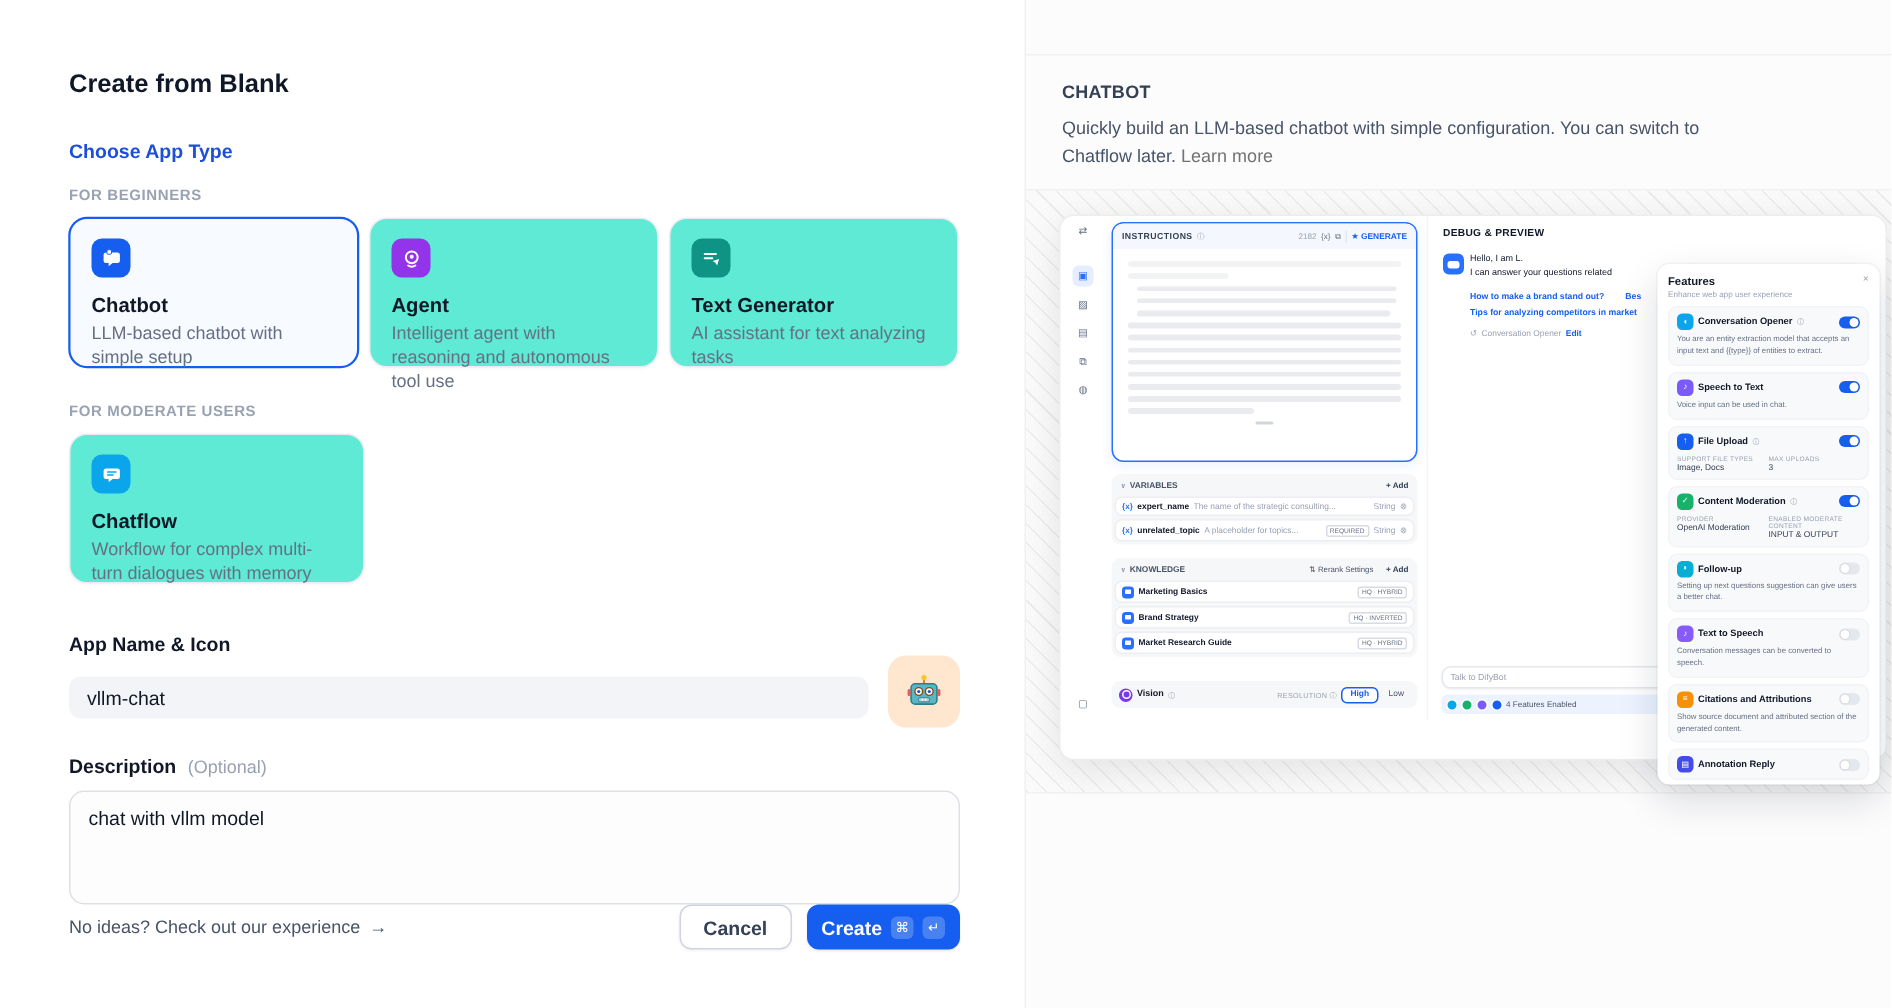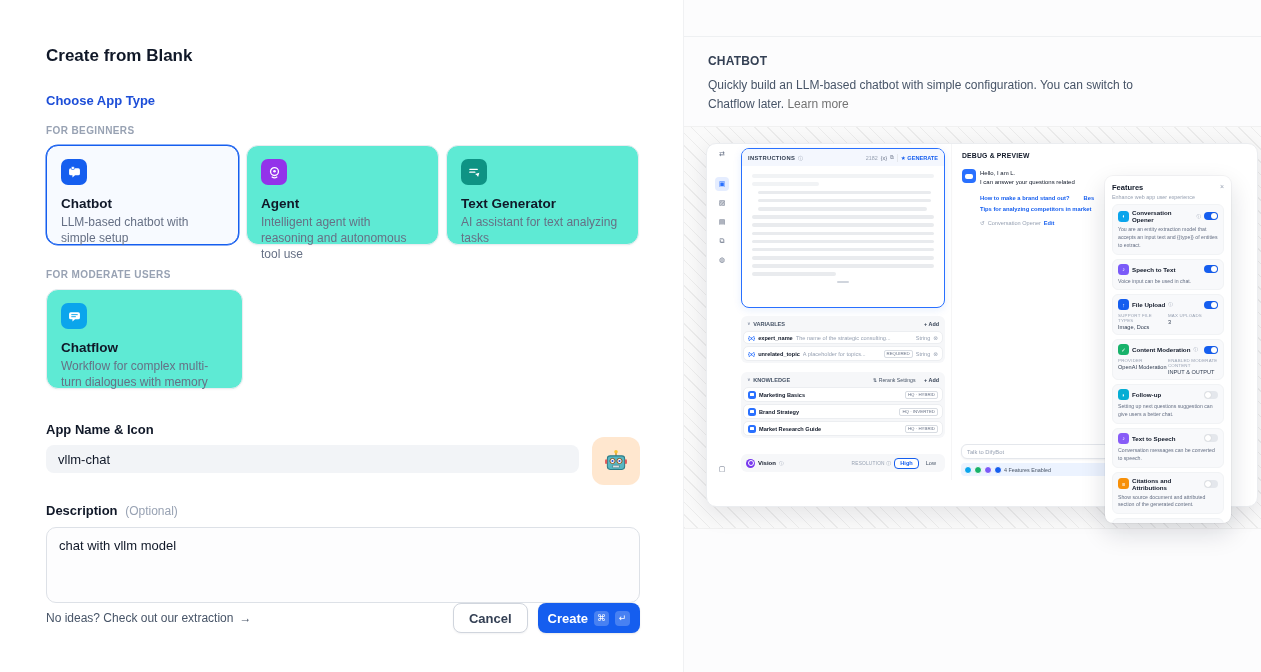--- a/index.html
+++ b/index.html
@@ -15,21 +15,21 @@
   .cards { margin-top:9px; display:flex; gap:7px; }
   .card { width:193px; height:100px; background:#5eead4; border:1px solid #eaecf0; border-radius:12px; padding:13px 14px; cursor:pointer; box-shadow:0 1px 2px rgba(16,24,40,.04); }
   .card.selected { border:1px solid #155eef; background:#f7faff; box-shadow:0 0 0 .5px #155eef; }
   .card.wide { width:197px; }
   .cicon { width:26px; height:26px; border-radius:7px; display:flex; align-items:center; justify-content:center; }
   .cicon svg { width:15px; height:15px; }
   .ctitle { margin-top:11px; font-size:13.5px; font-weight:700; color:#101828; }
   .cdesc { margin-top:4px; font-size:12px; color:#667085; line-height:1.32; }
 
   .appname-label { margin-top:33px; font-size:13px; font-weight:700; }
-  .appname-row { display:flex; align-items:flex-start; gap:12px; }
+  .appname-row { display:flex; align-items:center; gap:12px; }
   .name-col { flex:1; }
   .name-input { margin-top:8px; width:533px; height:28px; background:#f2f4f7; border:none; border-radius:8px; padding:0 12px; font-size:13px; color:#101828; font-family:inherit; outline:none; display:block; }
   .icon-tile { width:48px; height:48px; border-radius:12px; background:#ffe7cf; display:flex; align-items:center; justify-content:center; cursor:pointer; }
   .desc-label-row { margin-top:18px; font-size:13px; }
   .desc-label { font-weight:700; color:#101828; }
   .desc-optional { color:#98a2b3; font-size:12px; margin-left:4px; }
   .desc-area { margin-top:9px; width:594px; height:76px; border:1px solid #dde1e7; background:#fdfdfe; border-radius:10px; padding:9px 12px; font-size:13px; color:#101828; font-family:inherit; resize:none; outline:none; line-height:1.4; }
 
   .footer { position:absolute; left:46px; right:43px; bottom:39px; display:flex; align-items:center; }
   .templates { font-size:12px; color:#475467; display:flex; align-items:center; gap:6px; cursor:pointer; }
@@ -116,21 +116,21 @@
   .md-av::after { content:""; position:absolute; left:3px; top:4.5px; width:8px; height:5.5px; background:#fff; border-radius:2px; }
   .md-lines { font-size:6px; color:#101828; line-height:1.5; white-space:nowrap; }
   .md-links { margin-top:6px; margin-left:18px; font-size:5.8px; font-weight:700; color:#155eef; line-height:1.9; white-space:nowrap; }
   .md-links .gap { display:inline-block; width:14px; }
   .md-opener { margin-top:5px; margin-left:18px; font-size:5.6px; color:#98a2b3; display:flex; gap:3px; align-items:center; }
   .md-edit { color:#155eef; font-weight:700; }
   .md-input { position:absolute; left:254px; bottom:21px; width:150px; height:15px; background:#fff; border:1px solid #e4e7ec; border-radius:6px; font-size:5.8px; color:#98a2b3; display:flex; align-items:center; padding:0 5px; box-shadow:0 1px 2px rgba(16,24,40,.05); }
   .md-feats { position:absolute; left:254px; bottom:4px; width:150px; height:13px; background:#ecf3ff; border-radius:4px; display:flex; align-items:center; gap:2px; padding:0 3px; font-size:5.4px; color:#475467; }
   .fdot { width:8px; height:8px; border-radius:50%; border:1px solid #fff; display:flex; align-items:center; justify-content:center; color:#fff; font-size:4px; flex:none; }
 
-  .mfeatures { position:absolute; left:398px; top:32px; width:126px; height:347px; background:#fff; border-radius:8px; box-shadow:0 10px 26px rgba(16,24,40,.14),0 0 0 1px rgba(16,24,40,.04); padding:7px 7px 0; overflow:hidden; z-index:3; }
+  .mfeatures { position:absolute; left:398px; top:32px; width:148px; height:347px; background:#fff; border-radius:8px; box-shadow:0 10px 26px rgba(16,24,40,.14),0 0 0 1px rgba(16,24,40,.04); padding:7px 7px 0; overflow:hidden; z-index:3; }
   .mf-head { display:flex; align-items:flex-start; }
   .mf-title { font-size:7.5px; font-weight:700; color:#101828; }
   .mf-close { margin-left:auto; font-size:7px; color:#98a2b3; }
   .mf-sub { font-size:5.4px; color:#98a2b3; margin-top:2px; }
   .f-item { background:#f8f9fb; border:1px solid #f1f3f5; border-radius:6px; padding:4px 5px; margin-top:4px; }
   .f-head { display:flex; align-items:center; gap:3px; }
   .fico { width:11px; height:11px; border-radius:3.5px; color:#fff; font-size:5.5px; display:flex; align-items:center; justify-content:center; flex:none; }
   .f-name { font-size:6.2px; font-weight:700; color:#101828; }
   .f-info { font-size:4.6px; color:#98a2b3; }
   .mtg { margin-left:auto; width:14px; height:8px; border-radius:4px; background:#e4e7ec; position:relative; flex:none; }
@@ -222,21 +222,21 @@
   </div>
 
   <div class="desc-label-row">
     <span class="desc-label">Description</span>
     <span class="desc-optional">(Optional)</span>
   </div>
   <textarea class="desc-area" style="">chat with vllm model</textarea>
 
   <div class="footer">
     <div class="templates">
-      <span>No ideas? Check out our extraction</span>
+      <span>No ideas? Check out our experience</span>
       <span>→</span>
     </div>
     <div class="fbtns">
       <button class="btn btn-cancel">Cancel</button>
       <button class="btn btn-create">
         <span>Create</span>
         <span class="keycap">⌘</span>
         <span class="keycap">↵</span>
       </button>
     </div>

